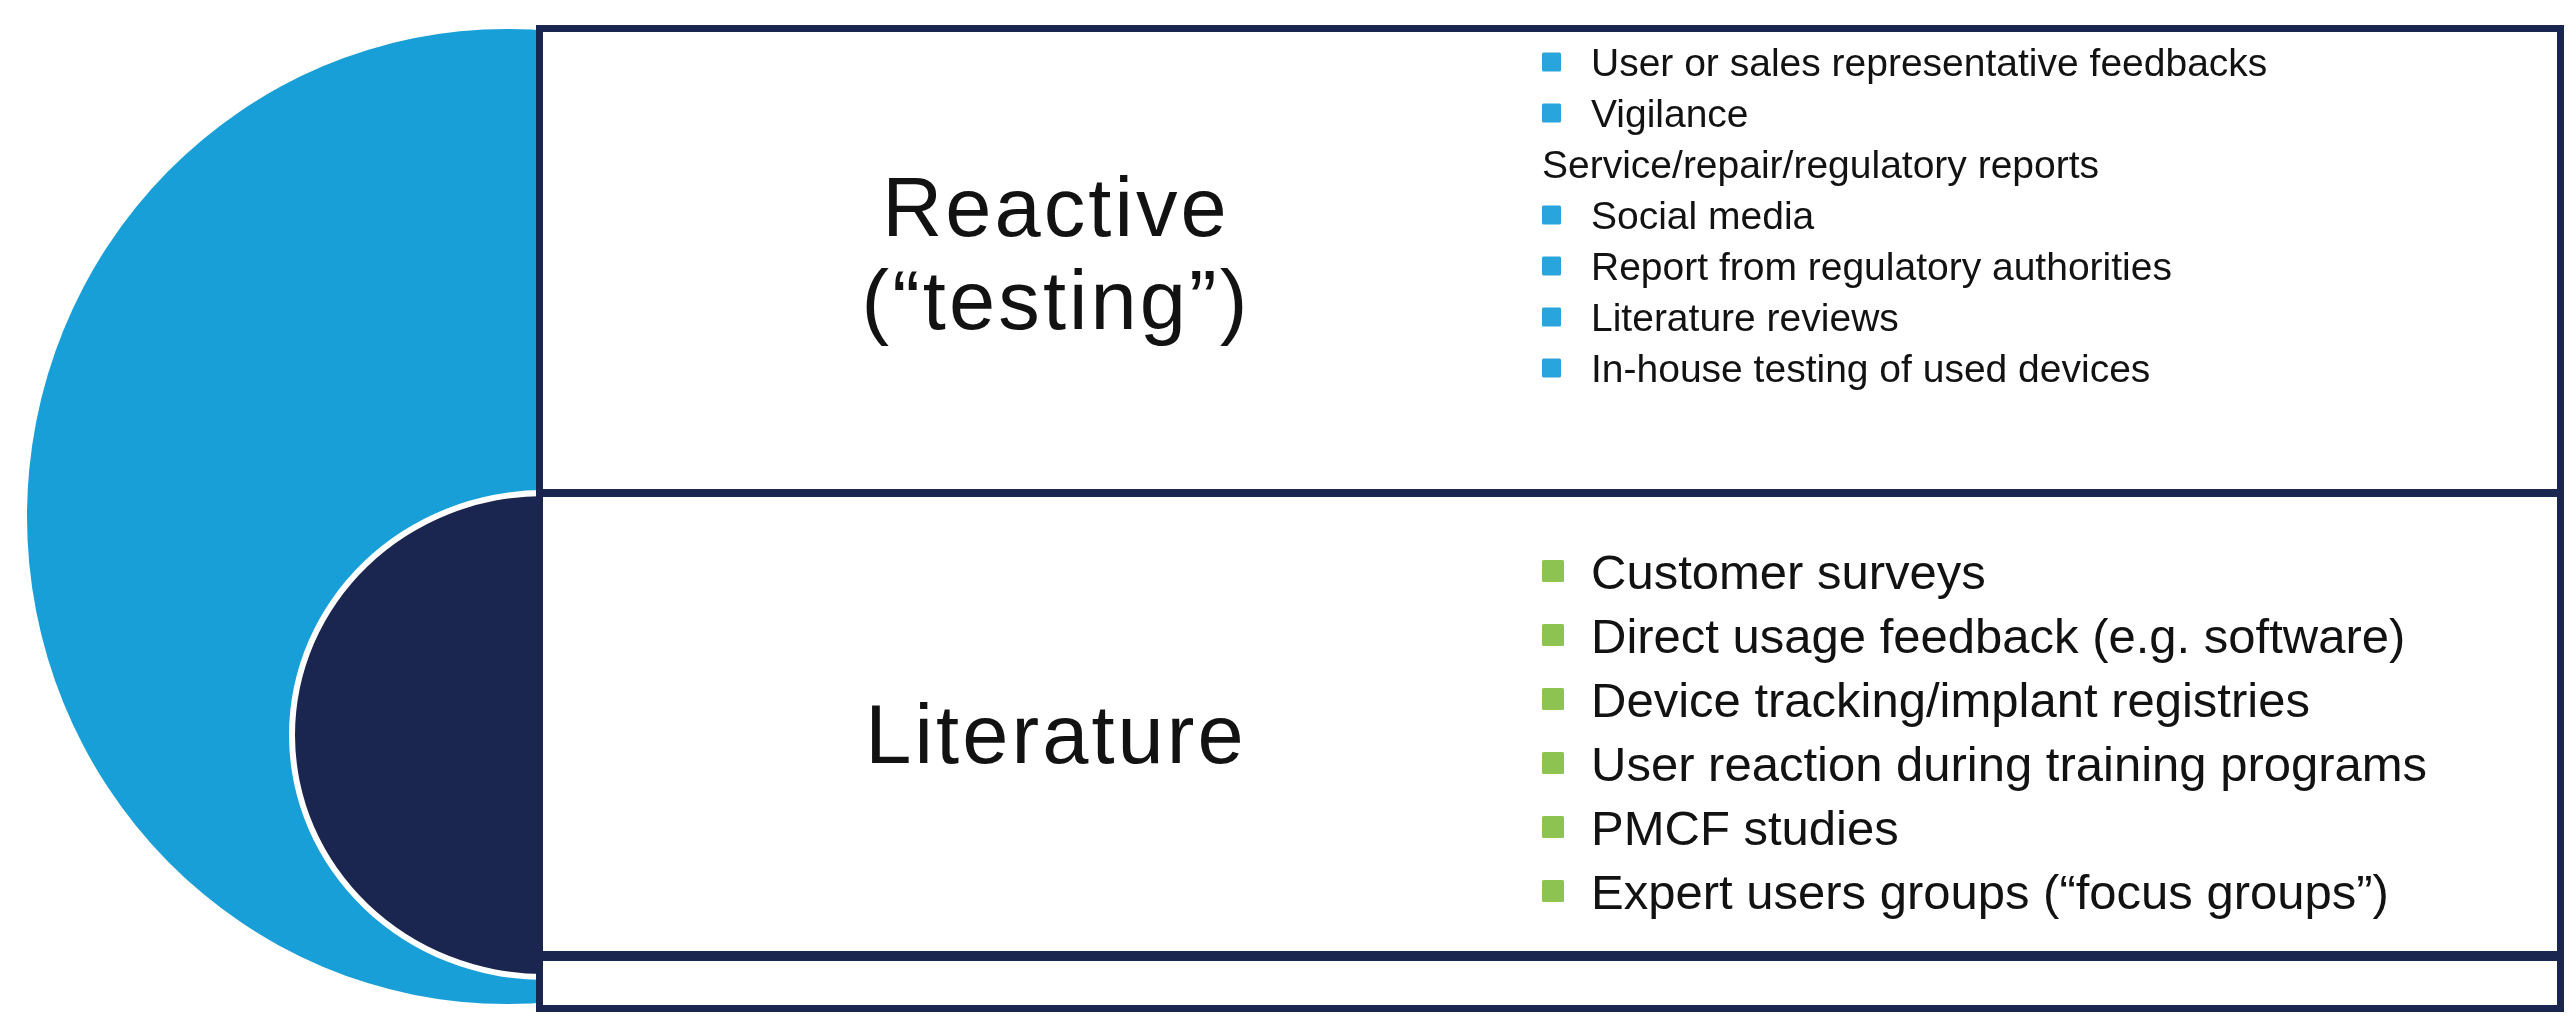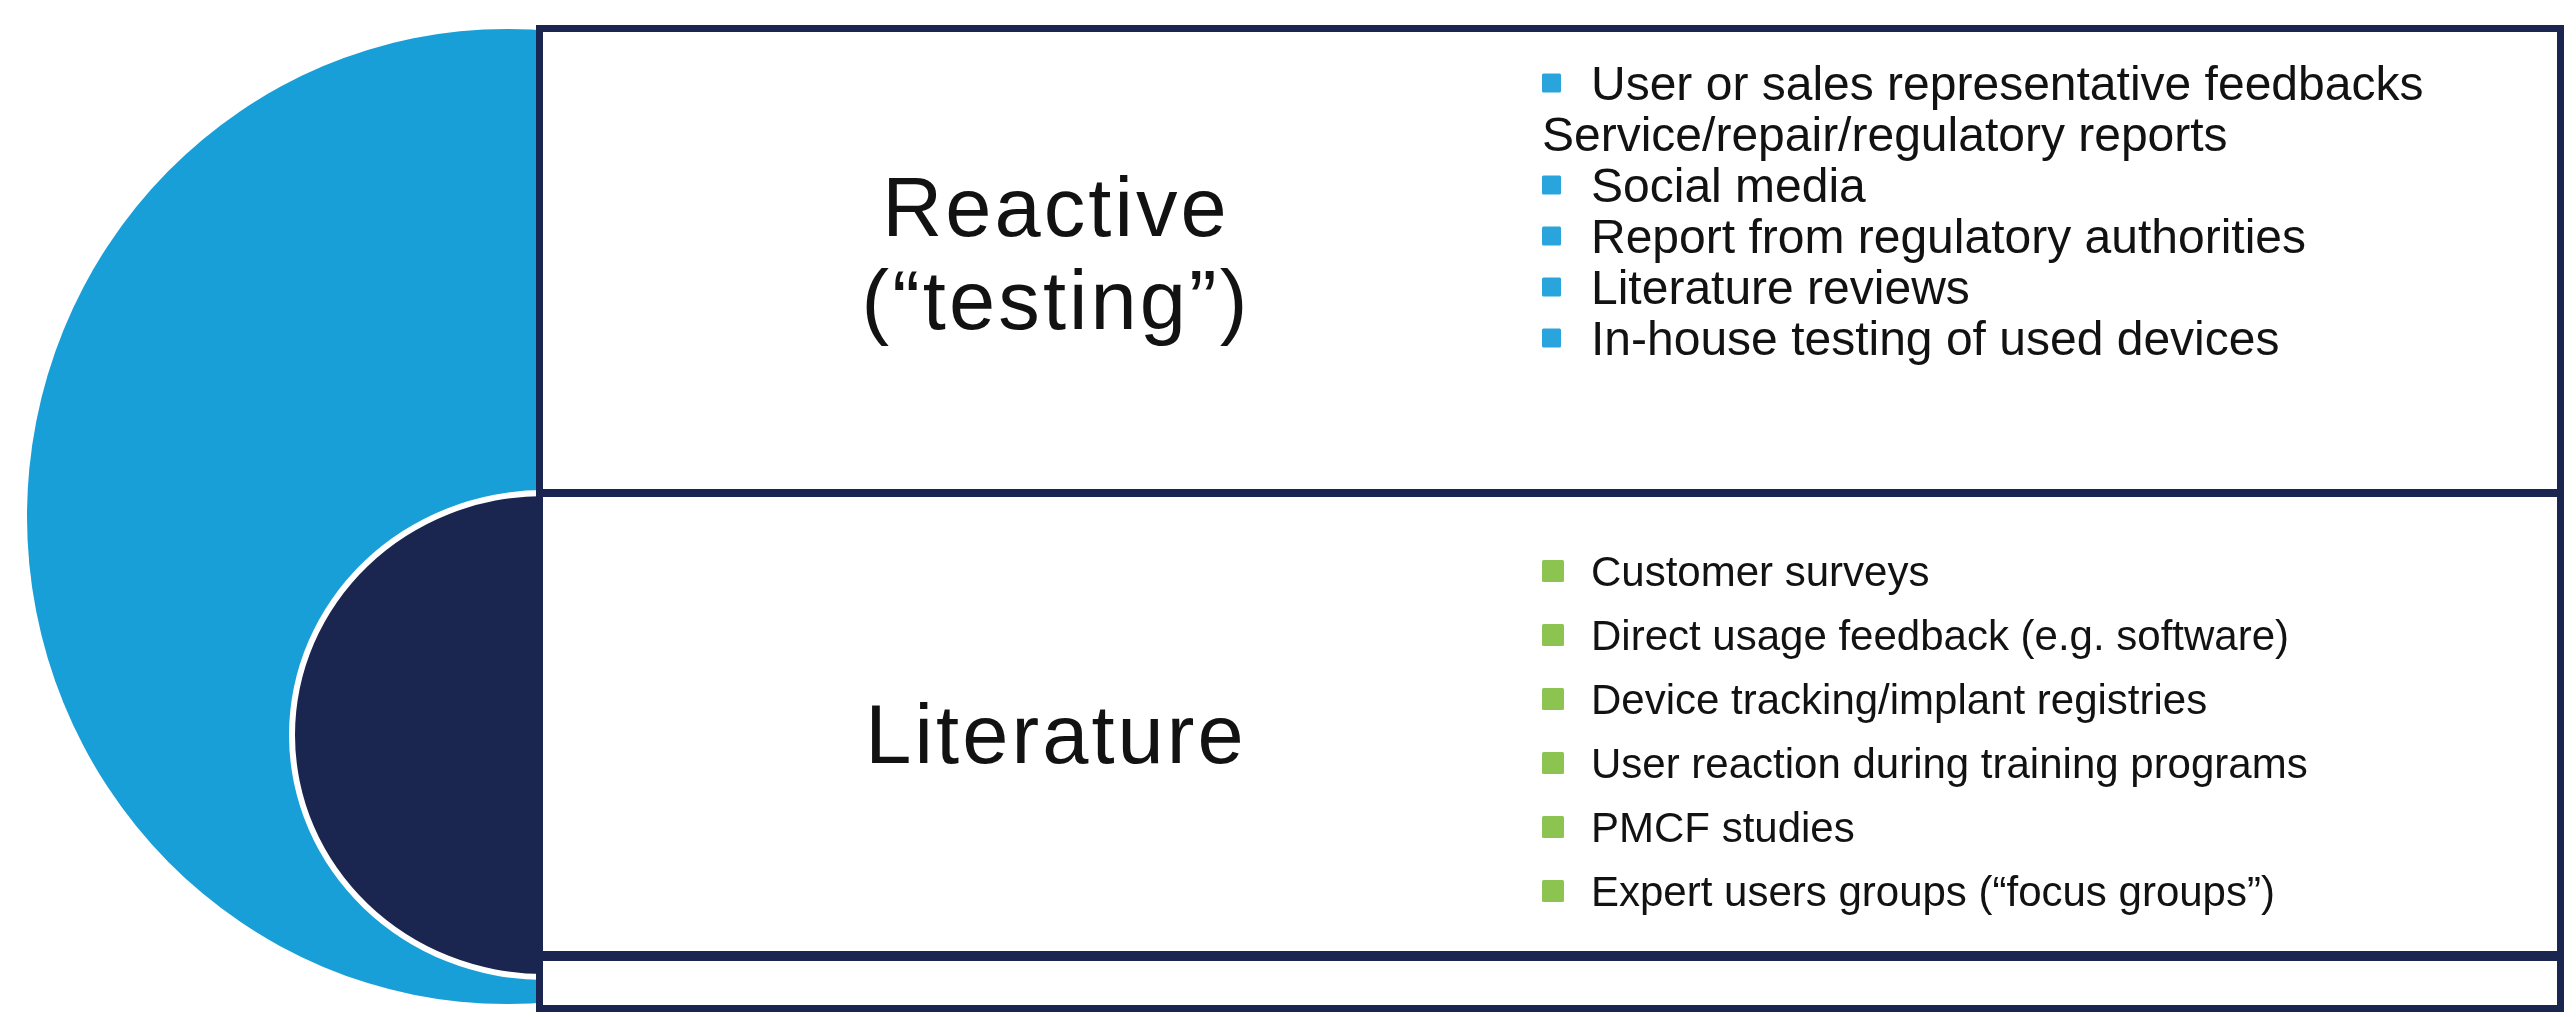--- a/index.html
+++ b/index.html
@@ -48,23 +48,23 @@
   }
   .row-reactive .title-col{padding-bottom:10.7px;}
   .row-proactive .title-col{padding-top:23px;}
   
   .list{
     position:absolute;left:999px;top:0;width:1013px;
     margin:0;padding:0;list-style:none;
   }
   .list li{position:relative;white-space:nowrap;padding-left:49px;}
   .list li.no-bullet{padding-left:0;}
-  .list-top{padding-top:26px;font-size:48px;}
+  .list-top{padding-top:5px;font-size:39px;}
   .list-top li{line-height:51px;}
-  .list-bottom{padding-top:43px;font-size:42px;}
+  .list-bottom{padding-top:43px;font-size:49px;}
   .list-bottom li{line-height:64px;}
   .bullet{
     position:absolute;left:0;top:50%;transform:translateY(-55%);
     display:inline-block;border-radius:1.5px;
   }
   .list-top .bullet{width:19px;height:19px;background:var(--blue-bullet,#29a4dc);}
   .list-bottom .bullet{width:22px;height:22px;background:var(--green-bullet,#8dc351);}
 </style>
 </head>
 <body>
@@ -76,20 +76,21 @@
 
   <div class="panel">
 
     <div class="row row-reactive">
       <div class="title-col">
         <span>Reactive</span>
         <span>(“testing”)</span>
       </div>
       <ul class="list list-top">
           <li><span class="bullet"></span>User or sales representative feedbacks</li>
+          <li><span class="bullet"></span>Vigilance</li>
           <li class="no-bullet">Service/repair/regulatory reports</li>
           <li><span class="bullet"></span>Social media</li>
           <li><span class="bullet"></span>Report from regulatory authorities</li>
           <li><span class="bullet"></span>Literature reviews</li>
           <li><span class="bullet"></span>In-house testing of used devices</li>
         </ul>
     </div>
 
     <div class="divider-1"></div>
 

